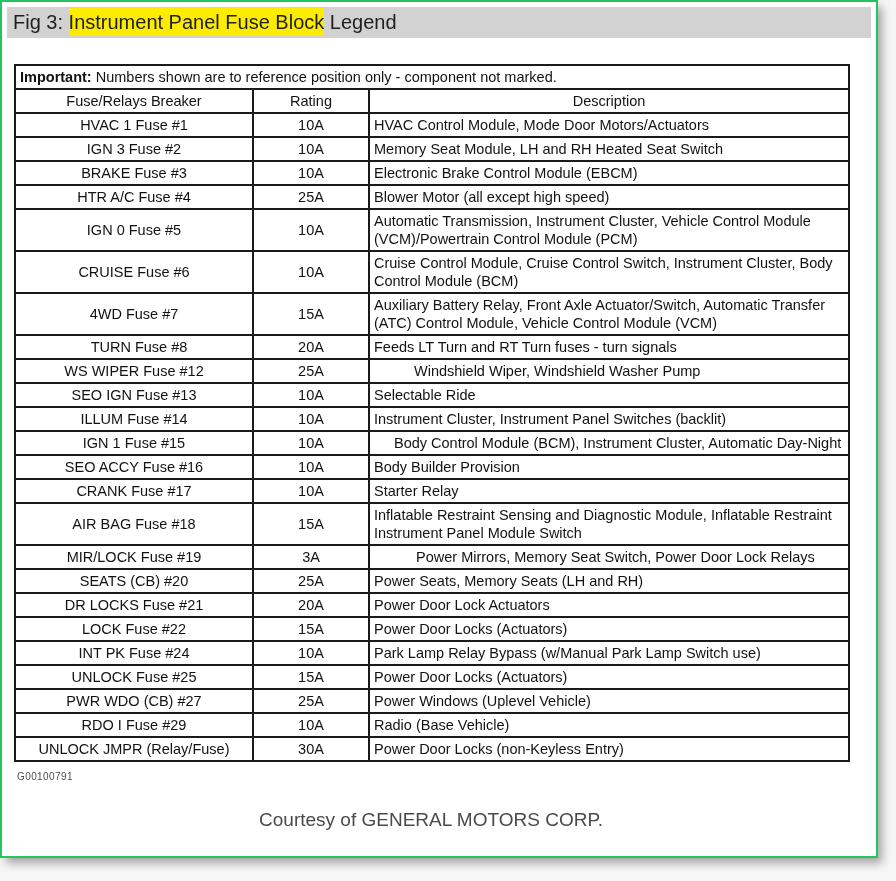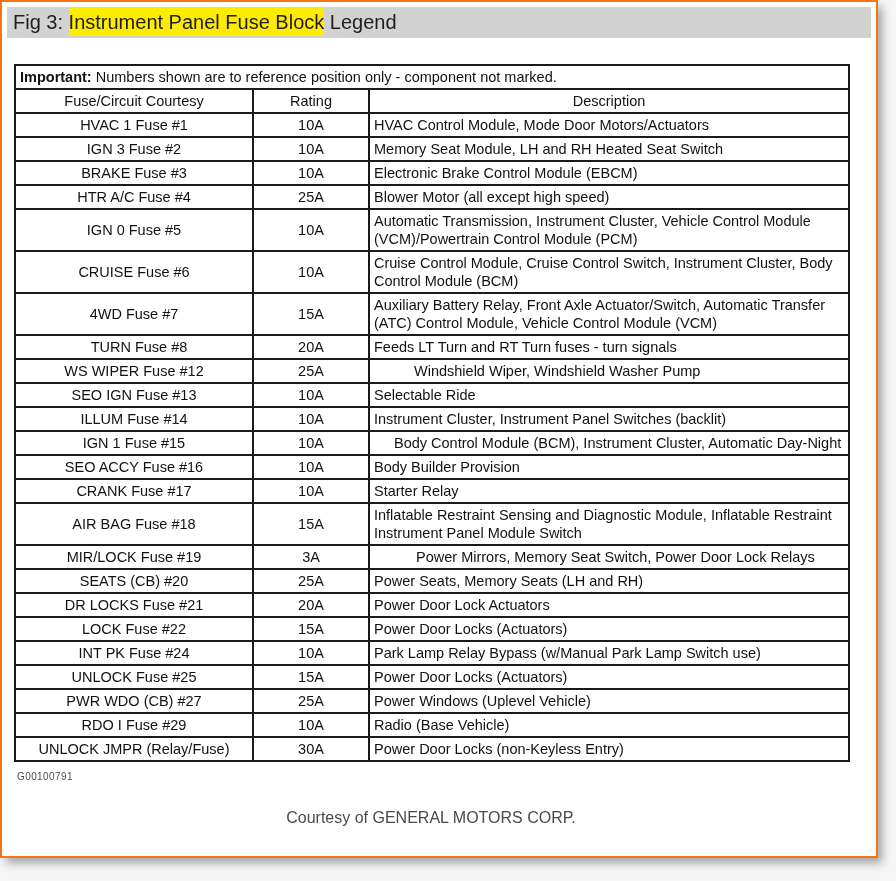--- a/index.html
+++ b/index.html
@@ -8,21 +8,21 @@
     width: 896px; height: 881px;
     background: #f6f6f6;
     font-family: "Liberation Sans", sans-serif;
   }
   .canvas { position: relative; width: 896px; height: 881px; overflow: hidden; }
 
   .page {
     position: absolute; left: 0; top: 0;
     width: 878px; height: 858px;
     background: #ffffff;
-    border: 2px solid #f97316;
+    border: 2px solid #22c55e;
     box-shadow: 5px 6px 9px -1px rgba(0,0,0,0.35);
   }
 
   .caption-bar {
     margin: 5px 5px 0 5px;
     height: 31px;
     line-height: 31px;
     background: #d2d2d2;
     padding-left: 6px;
     font-size: 20px;
@@ -72,21 +72,21 @@
 
   .gcode {
     margin: 9px 0 0 3px;
     font-size: 10px;
     color: #4d4d4d;
     letter-spacing: 0.4px;
   }
   .courtesy {
     margin-top: 27px;
     text-align: center;
-    font-size: 16px;
+    font-size: 19px;
     color: #4a4a4a;
   }
 </style>
 </head>
 <body>
 
 <div class="canvas">
   <div class="page">
 
     <div class="caption-bar" style="background: rgb(210, 210, 210);"><span>Fig 3: </span><mark style="background: rgb(253, 236, 0);">Instrument Panel Fuse Block</mark><span> Legend</span></div>
@@ -96,21 +96,21 @@
         <colgroup>
             <col class="c1">
             <col class="c2">
             <col class="c3">
           </colgroup>
         <thead>
           <tr>
             <td class="note-cell" colspan="3" style="border-color: rgb(26, 26, 26);"><span class="note-label">Important:</span><span> Numbers shown are to reference position only - component not marked.</span></td>
           </tr>
           <tr>
-            <th class="col-head" style="border-color: rgb(26, 26, 26);">Fuse/Circuit Courtesy</th>
+            <th class="col-head" style="border-color: rgb(26, 26, 26);">Fuse/Relays Breaker</th>
             <th class="col-head" style="border-color: rgb(26, 26, 26);">Rating</th>
             <th class="col-head" style="border-color: rgb(26, 26, 26);">Description</th>
           </tr>
         </thead>
         <tbody>
   <tr>
     <td class="fuse" style="border-color: rgb(26, 26, 26);">HVAC 1 Fuse #1</td>
     <td class="rating" style="border-color: rgb(26, 26, 26);">10A</td>
     <td class="desc" style="border-color: rgb(26, 26, 26);">HVAC Control Module, Mode Door Motors/Actuators</td>
   </tr>

